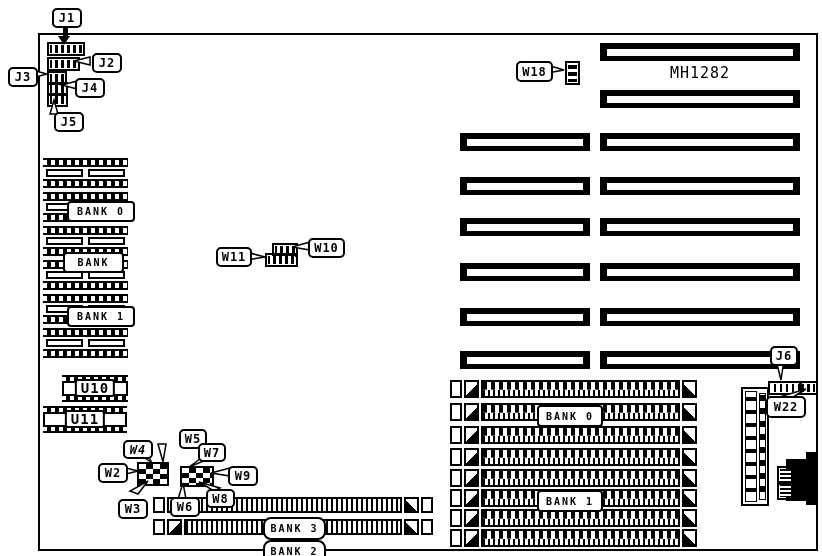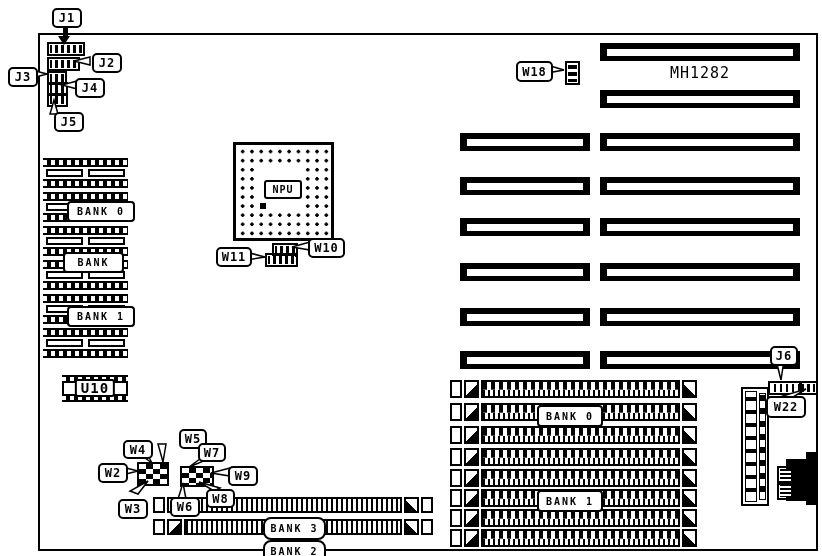--- a/index.html
+++ b/index.html
@@ -145,27 +145,28 @@
   <div class="meml" style="left:63px;top:252px;width:57px;height:17px;">BANK</div>
   <div class="meml" style="left:67px;top:306px;width:64px;height:17px;">BANK 1</div>
 
   <div class="uchip" style="left:62px;top:375px;width:66px;">
     <div class="uteeth"></div>
     <div class="umid">
         <div class="ulabel">U10</div>
       </div>
     <div class="uteeth"></div>
   </div>
-
-  <div id="npu">
-    <div id="npu-inner">
-      <div class="chiplabel" style="left:7px;top:15px;width:34px;height:15px;">NPU</div>
-      <div style="position:absolute;left:3px;bottom:3px;width:6px;height:6px;background:#000;"></div>
-    </div>
+  <div class="uchip" style="left:43px;top:406px;width:84px;">
+    <div class="uteeth"></div>
+    <div class="umid">
+        <div class="ulabel">U11</div>
+      </div>
+    <div class="uteeth"></div>
   </div>
+
 
   <div class="hdr" style="left:272px;top:243px;width:20px;height:8px;"></div>
   <div class="hdr" style="left:265px;top:253px;width:27px;height:8px;"></div>
 
 
   <div class="hdr v" style="left:565px;top:61px;width:9px;height:18px;"></div>
   <div id="model">MH1282</div>
 
   <div class="slot" style="left:600px;top:43px;width:200px;"></div>
   <div class="slot" style="left:600px;top:90px;width:200px;"></div>
@@ -295,21 +296,21 @@
   <div class="co" style="left:52px;top:8px;width:26px;height:16px;">J1</div>
   <div class="co" style="left:92px;top:53px;width:26px;height:16px;">J2</div>
   <div class="co" style="left:8px;top:67px;width:26px;height:16px;">J3</div>
   <div class="co" style="left:75px;top:78px;width:26px;height:16px;">J4</div>
   <div class="co" style="left:42px;top:112px;width:26px;height:16px;margin-left:12px;">J5</div>
   <div class="co" style="left:516px;top:61px;width:33px;height:17px;">W18</div>
   <div class="co" style="left:308px;top:238px;width:33px;height:16px;">W10</div>
   <div class="co" style="left:216px;top:247px;width:32px;height:16px;">W11</div>
   <div class="co" style="left:98px;top:463px;width:26px;height:16px;">W2</div>
   <div class="co" style="left:118px;top:489px;width:26px;height:16px;margin-top:10px;">W3</div>
-  <div class="co" style="left:123px;top:440px;width:26px;height:15px;">W4</div>
+  <div class="co" style="left:123px;top:440px;width:26px;height:15px;font-style:italic;">W4</div>
   <div class="co" style="left:164px;top:429px;width:24px;height:16px;margin-left:15px;">W5</div>
   <div class="co" style="left:170px;top:497px;width:26px;height:16px;">W6</div>
   <div class="co" style="left:198px;top:443px;width:24px;height:15px;">W7</div>
   <div class="co" style="left:206px;top:489px;width:25px;height:15px;">W8</div>
   <div class="co" style="left:228px;top:466px;width:26px;height:16px;">W9</div>
   <div class="co" style="left:770px;top:346px;width:24px;height:16px;">J6</div>
   <div class="co" style="left:766px;top:396px;width:36px;height:18px;">W22</div>
 
 </div>
 

